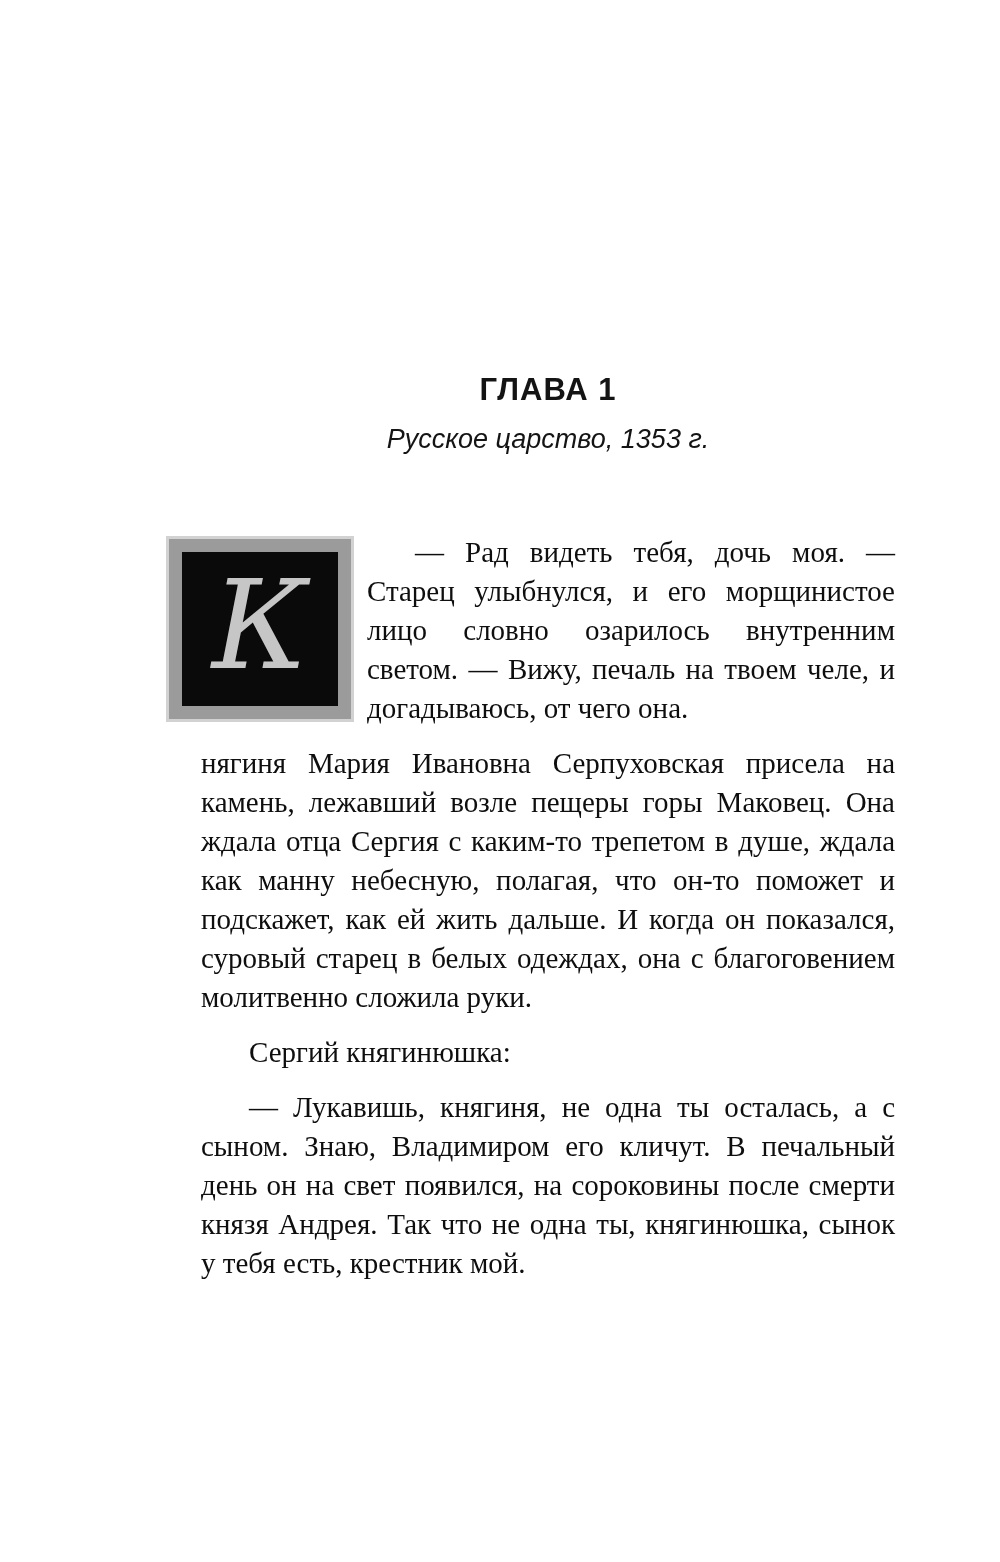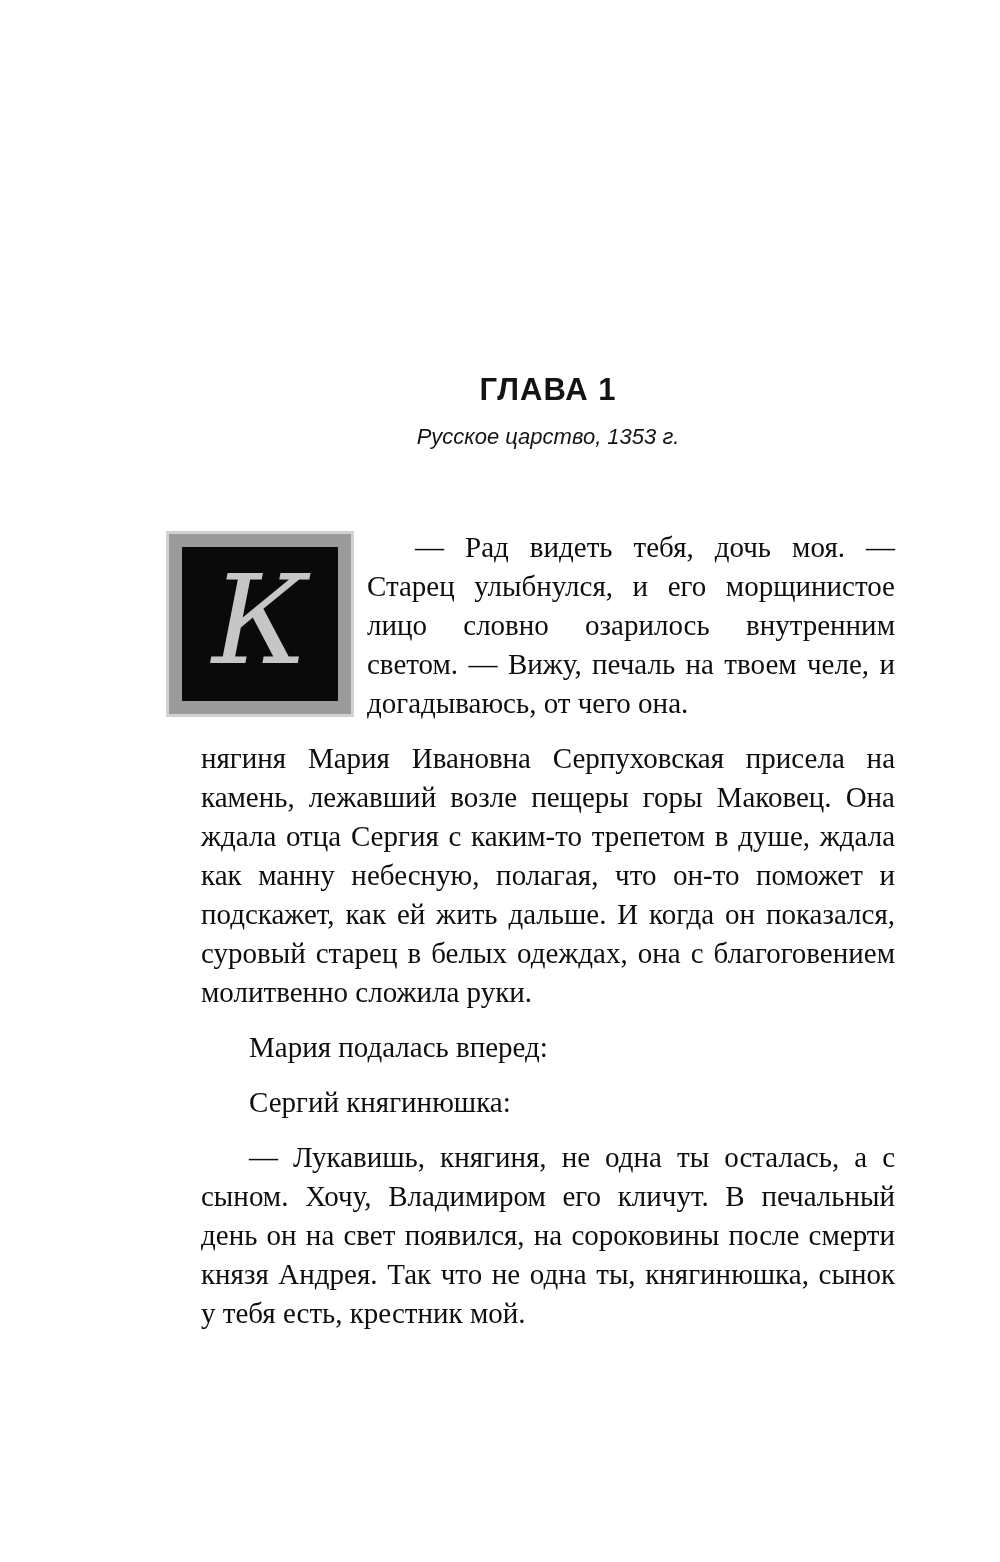--- a/index.html
+++ b/index.html
@@ -24,21 +24,21 @@
     font-size: 31px;
     letter-spacing: 1px;
     text-align: center;
     color: #141414;
   }
 
   .chapter-subtitle {
     font-family: "Liberation Sans", sans-serif;
     font-style: italic;
     font-weight: 400;
-    font-size: 22px;
+    font-size: 27px;
     text-align: center;
     margin-top: 14px;
     color: #141414;
   }
 
   .body-text {
     margin-top: 78px;
     font-family: "Liberation Serif", serif;
     font-size: 29px;
     line-height: 39px;
@@ -86,18 +86,17 @@
 
   <h2 class="chapter-subtitle">Русское царство, 1353 г.</h2>
 
   <section class="body-text">
     <div class="dropcap-box">
       <span class="dropcap-letter">К</span>
     </div>
     <div id="paragraphs">
         <p class="para">— Рад видеть тебя, дочь моя. — Старец улыбнулся, и его морщинистое лицо словно озарилось внутренним светом. — Вижу, печаль на твоем челе, и догадываюсь, от чего она.</p>
         <p class="para first">нягиня Мария Ивановна Серпуховская присела на камень, лежавший возле пещеры горы Маковец. Она ждала отца Сергия с каким-то трепетом в душе, ждала как манну небесную, полагая, что он-то поможет и подскажет, как ей жить дальше. И когда он показался, суровый старец в белых одеждах, она с благоговением молитвенно сложила руки.</p>
-        <p class="para">Мария подалась вперед:</p>
         <p class="para">Сергий княгинюшка:</p>
-        <p class="para">— Лукавишь, княгиня, не одна ты осталась, а с сыном. Хочу, Владимиром его кличут. В печальный день он на свет появился, на сороковины после смерти князя Андрея. Так что не одна ты, княгинюшка, сынок у тебя есть, крестник мой.</p>
+        <p class="para">— Лукавишь, княгиня, не одна ты осталась, а с сыном. Знаю, Владимиром его кличут. В печальный день он на свет появился, на сороковины после смерти князя Андрея. Так что не одна ты, княгинюшка, сынок у тебя есть, крестник мой.</p>
       </div>
   </section>
 </main>
 
 </body></html>

